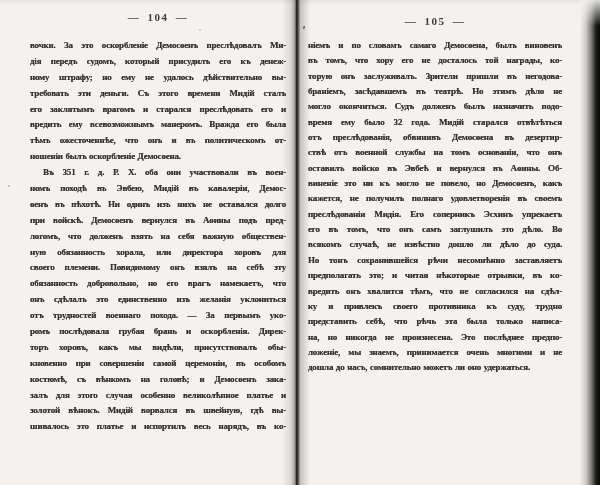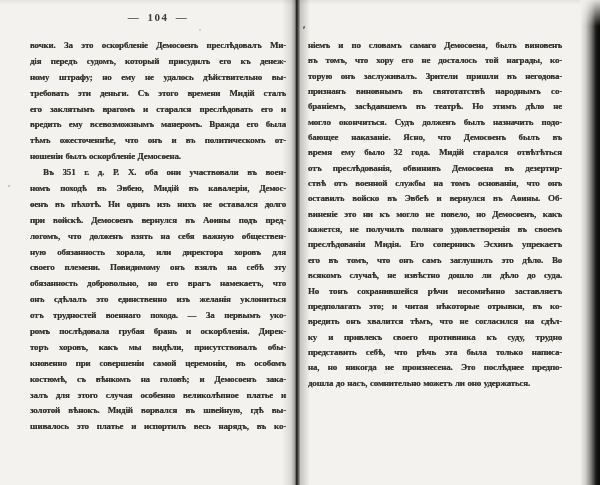--- a/index.html
+++ b/index.html
@@ -99,43 +99,43 @@
         <div class="line">костюмѣ, съ вѣнкомъ на головѣ; и Демосѳенъ зака-</div>
         <div class="line">залъ для этого случая особенно великолѣпное платье и</div>
         <div class="line">золотой вѣнокъ. Мидій ворвался въ швейную, гдѣ вы-</div>
         <div class="line">шивалось это платье и испортилъ весь нарядъ, въ ко-</div>
         <div class="line">торомъ собирался щегольнуть Демосѳенъ. Онъ пошелъ</div>
         <div class="line">далѣе; онъ ударилъ его по лицу передъ всѣмъ собра-</div>
       </div>
   </div>
 
   <div class="page right">
+    <div class="pagenum">— 105 —</div>
     <div class="text">
         <div class="line">ніемъ и по словамъ самаго Демосѳена, былъ виновенъ</div>
         <div class="line">въ томъ, что хору его не досталось той награды, ко-</div>
         <div class="line">торую онъ заслуживалъ. Зрители пришли въ негодова-</div>
-        <div class="line">признанъ виновнымъ въ святотатствѣ народнымъ со-</div>
         <div class="line">браніемъ, засѣдавшемъ въ театрѣ. Но этимъ дѣло не</div>
         <div class="line">могло окончиться. Судъ долженъ былъ назначить подо-</div>
-        <div class="line">бающее наказаніе. Ясно, что Демосѳенъ былъ въ</div>
         <div class="line">время ему было 32 года. Мидій старался отвѣтѣться</div>
         <div class="line">отъ преслѣдованія, обвинивъ Демосѳена въ дезертир-</div>
         <div class="line">ствѣ отъ военной службы на томъ основаніи, что онъ</div>
         <div class="line">оставилъ войско въ Эвбеѣ и вернулся въ Аѳины. Об-</div>
         <div class="line">виненіе это ни къ могло не повело, но Демосѳенъ, какъ</div>
         <div class="line">кажется, не получилъ полнаго удовлетворенія въ своемъ</div>
         <div class="line">преслѣдованіи Мидія. Его соперникъ Эсхинъ упрекаетъ</div>
         <div class="line">его въ томъ, что онъ самъ заглушилъ это дѣло. Во</div>
         <div class="line">всякомъ случаѣ, не извѣстно дошло ли дѣло до суда.</div>
         <div class="line">Но тонъ сохранившейся рѣчи несомнѣнно заставляетъ</div>
         <div class="line">предполагать это; и читая нѣкоторые отрывки, въ ко-</div>
         <div class="line">вредить онъ хвалится тѣмъ, что не согласился на сдѣл-</div>
         <div class="line">ку и привлекъ своего противника къ суду, трудно</div>
         <div class="line">представить себѣ, что рѣчь эта была только написа-</div>
         <div class="line">на, но никогда не произнесена. Это послѣднее предпо-</div>
+        <div class="line">ложеніе, мы знаемъ, принимается очень многими и не</div>
         <div class="line end">дошла до насъ, сомнительно можетъ ли оно удержаться.</div>
       </div>
   </div>
 
   <div class="gutter"></div>
   <div class="edge"></div>
   <div class="edge-fade-top"></div>
 
   <div class="speck s1"></div>
   <div class="speck s2"></div>

